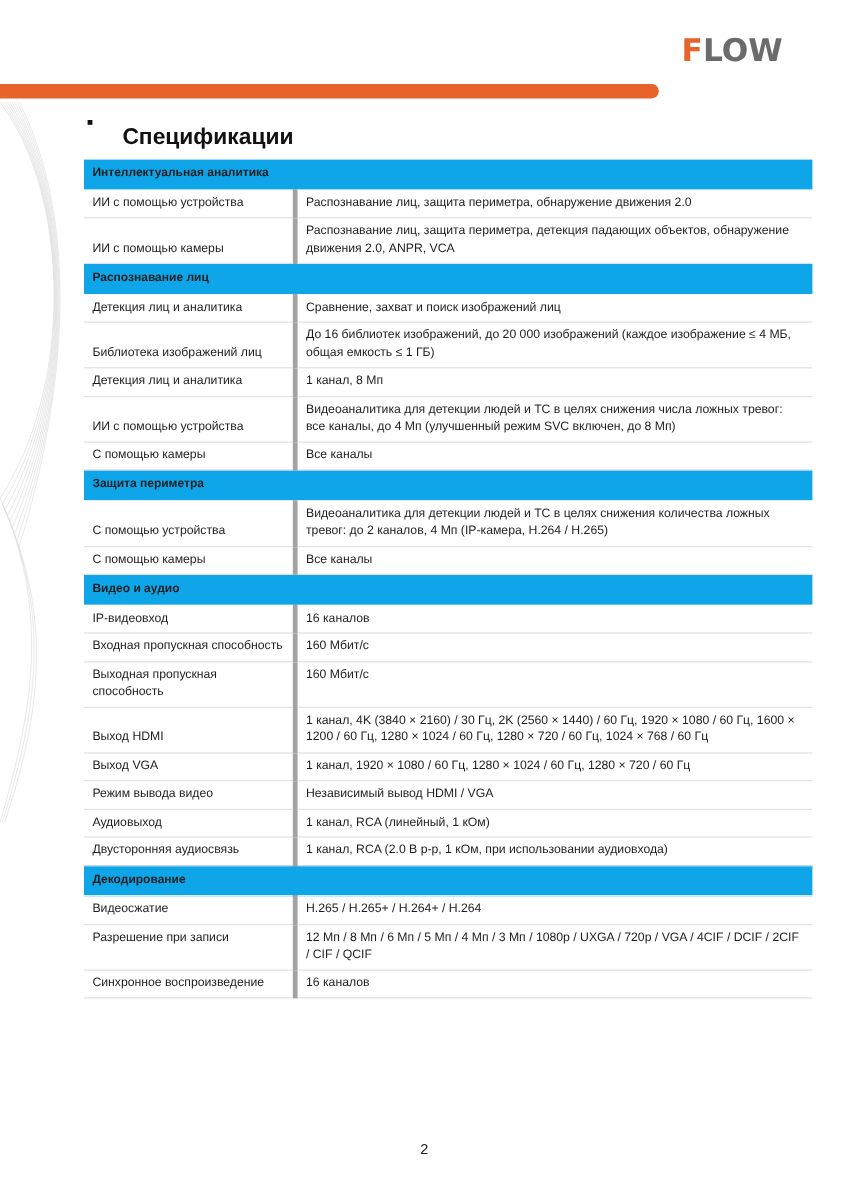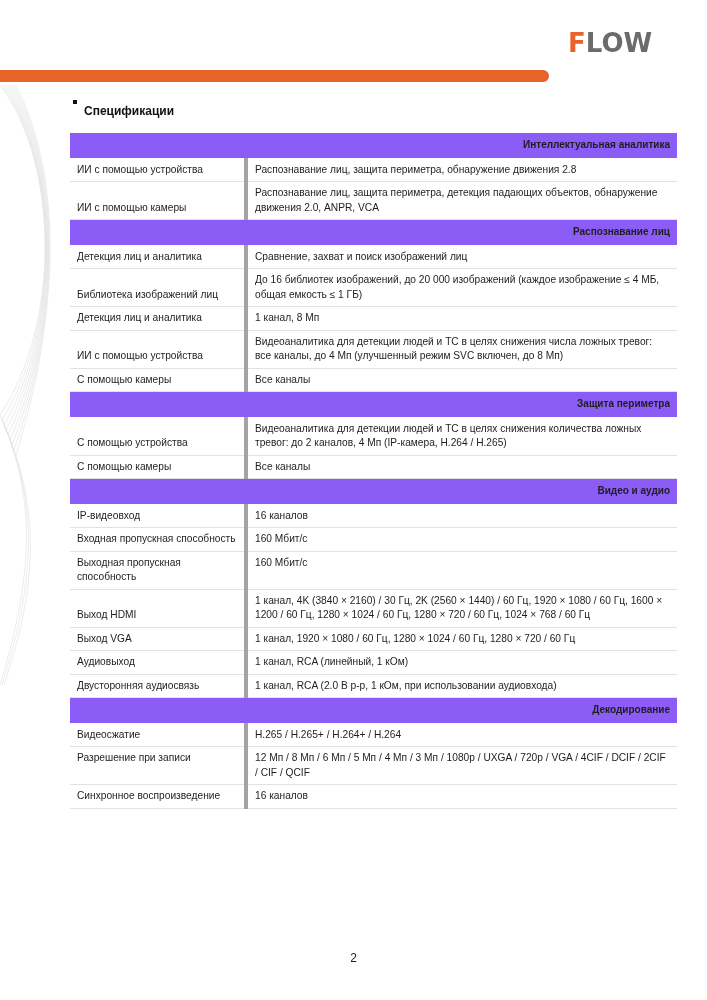--- a/index.html
+++ b/index.html
@@ -15,36 +15,36 @@
       font-size: 26px; letter-spacing: 0px; line-height: 26px;
       color: #6b6b6b;
     }
     .logo .f { color: #e8632a; }
     .orange-bar {
       position: absolute; left: 0; top: 70px; width: 549px; height: 12px;
       background: #e8632a; border-radius: 0 6px 6px 0;
     }
     .heading {
       position: absolute; left: 73px; top: 104px;
-      font-size: 12px; font-weight: bold; color: #111;
-      display: flex; gap: 7px;
+      font-size: 19px; font-weight: bold; color: #111;
+      display: flex; gap: 25px;
     }
     .heading .bullet { width: 4px; height: 4px; background: #111; display: inline-block; margin-top: -4px; }
     table.spec {
       position: absolute; left: 70px; top: 133px; width: 607px;
       border-collapse: collapse; font-size: 10.2px; line-height: 14.5px;
     }
     table.spec td {
       border-bottom: 1px solid #e2e2e2;
       padding: 4px 7px 4px 7px; vertical-align: bottom;
     }
     table.spec td.label { width: 160px; border-right: 4px solid #a3a3a3; }
     table.spec tr.section td {
-      background: #8b5cf6; font-weight: bold; font-size: 10px;
-      padding-top: 5px; padding-bottom: 5px; border-bottom: 1px solid #ffffff; text-align: right;
+      background: #0ea5e9; font-weight: bold; font-size: 10px;
+      padding-top: 5px; padding-bottom: 5px; border-bottom: 1px solid #ffffff;
     }
     table.spec tr.row td.value { vertical-align: top; }
     table.spec td.label.top { vertical-align: top; }
     .page-number {
       position: absolute; left: 0; width: 707px; top: 951px;
       text-align: center; font-size: 12px; color: #222;
     }
   </style>
 </head>
 <body>
@@ -78,21 +78,21 @@
 </div>
 
 <table class="spec">
   <tbody>
 
     <tr class="section">
         <td colspan="2">Интеллектуальная аналитика</td>
       </tr>
     <tr class="row">
         <td class="label">ИИ с помощью устройства</td>
-        <td class="value">Распознавание лиц, защита периметра, обнаружение движения 2.8</td>
+        <td class="value">Распознавание лиц, защита периметра, обнаружение движения 2.0</td>
       </tr>
     <tr class="row">
         <td class="label">ИИ с помощью камеры</td>
         <td class="value">Распознавание лиц, защита периметра, детекция падающих объектов, обнаружение движения 2.0, ANPR, VCA</td>
       </tr>
 
     <tr class="section">
         <td colspan="2">Распознавание лиц</td>
       </tr>
     <tr class="row">
@@ -146,20 +146,24 @@
       </tr>
     <tr class="row">
         <td class="label">Выход HDMI</td>
         <td class="value">1 канал, 4K (3840 × 2160) / 30 Гц, 2K (2560 × 1440) / 60 Гц, 1920 × 1080 / 60 Гц, 1600 × 1200 / 60 Гц, 1280 × 1024 / 60 Гц, 1280 × 720 / 60 Гц, 1024 × 768 / 60 Гц</td>
       </tr>
     <tr class="row">
         <td class="label">Выход VGA</td>
         <td class="value">1 канал, 1920 × 1080 / 60 Гц, 1280 × 1024 / 60 Гц, 1280 × 720 / 60 Гц</td>
       </tr>
     <tr class="row">
+        <td class="label">Режим вывода видео</td>
+        <td class="value">Независимый вывод HDMI / VGA</td>
+      </tr>
+    <tr class="row">
         <td class="label">Аудиовыход</td>
         <td class="value">1 канал, RCA (линейный, 1 кОм)</td>
       </tr>
     <tr class="row">
         <td class="label">Двусторонняя аудиосвязь</td>
         <td class="value">1 канал, RCA (2.0 В р-р, 1 кОм, при использовании аудиовхода)</td>
       </tr>
 
     <tr class="section">
         <td colspan="2">Декодирование</td>

